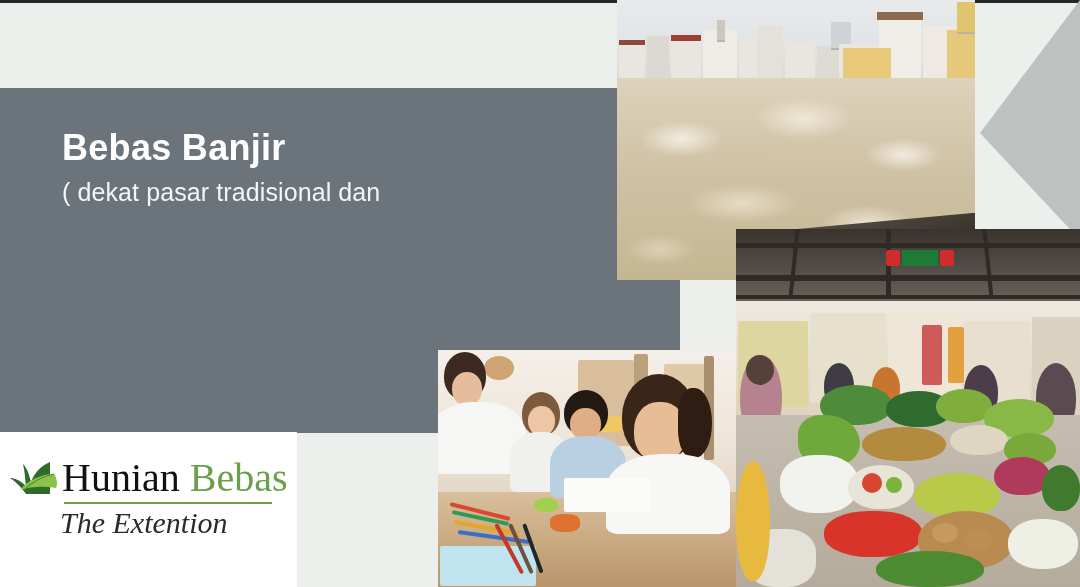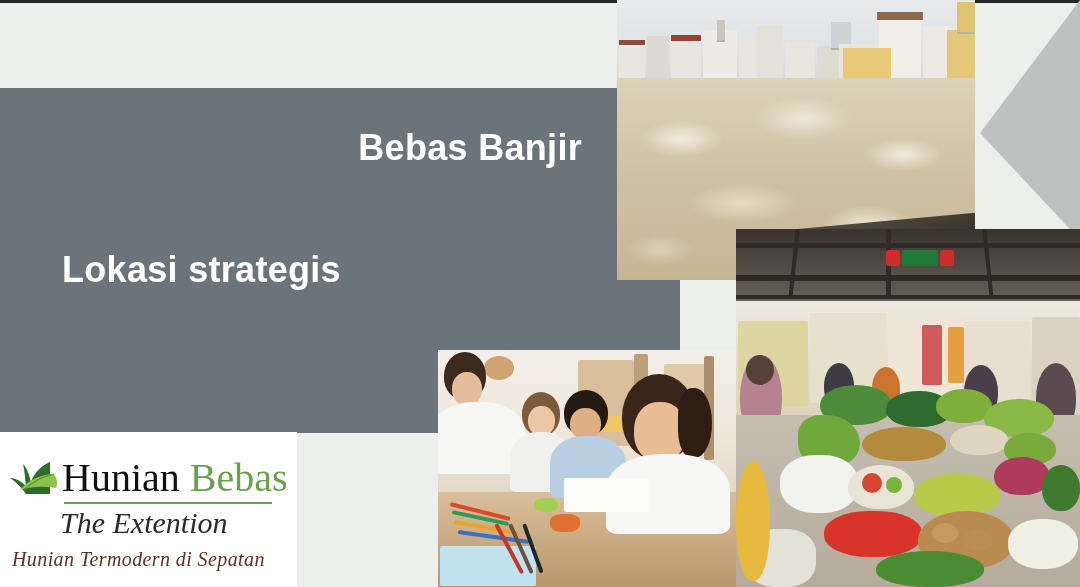--- a/index.html
+++ b/index.html
@@ -54,21 +54,20 @@
     width: 520px;
     z-index: 6;
   }
   .headline {
     color: #ffffff;
     font-size: 36px;
     font-weight: 600;
     letter-spacing: 0.3px;
     line-height: 1.1;
     margin: 0;
-    text-align: right;
   }
   .headline-2 {
     color: #ffffff;
     font-size: 36px;
     font-weight: 600;
     letter-spacing: 0.3px;
     line-height: 1.1;
     margin: 82px 0 0 0;
   }
   .subline {
@@ -427,33 +426,32 @@
     <div class="veg" style="left:196px; top:294px; width:26px; height:20px; background:#c69a5e;"></div>
     <div class="veg" style="left:228px; top:300px; width:28px; height:22px; background:#bb8f54;"></div>
     <div class="veg-pile" style="left:272px; top:290px; width:70px; height:50px; background:#eef0e6; border-radius:46%;"></div>
     <div class="veg-pile" style="left:140px; top:322px; width:108px; height:36px; background:#4d8b32;"></div>
     <div class="veg-pile" style="left:10px;  top:300px; width:70px; height:58px; background:#e4e2d8; border-radius:40%;"></div>
     <div class="veg-pile" style="left:0px;   top:232px; width:34px; height:120px; background:#e8b93f;"></div>
   </div>
 
   <div class="text-block">
     <h1 class="headline">Bebas Banjir</h1>
-    <h2 class="headline-2">Lokasi strategis</h2>
+    <p class="subline">( dekat pasar tradisional dan</p>
   </div>
 
   <div class="logo-box">
     <div class="logo-inner">
       <svg class="logo-leaf" viewBox="0 0 64 44">
         <path d="M40 2 C30 6 24 14 21 22 C19 14 17 8 13 4 C15 12 15 20 16 26 C10 20 4 18 0 18 C6 22 12 28 16 34 L40 34 C40 24 40 10 40 2 Z" fill="#2f6b2a"></path>
         <path d="M44 14 C32 14 18 20 10 30 C22 26 34 26 46 28 C48 24 47 18 44 14 Z" fill="#8cc24a"></path>
         <path d="M44 14 C34 16 22 22 14 30" stroke="#4e8f2e" stroke-width="1.2" fill="none"></path>
       </svg>
 
       <div class="logo-title">
         <span class="logo-grand">Hunian </span><span class="logo-city">Bebas</span>
       </div>
       <div class="logo-underline"></div>
       <div class="logo-sub">The Extention</div>
-      <div class="logo-tag">Hunian Termodern di Sepatan</div>
     </div>
   </div>
 
 </div>
 
 </body></html>

